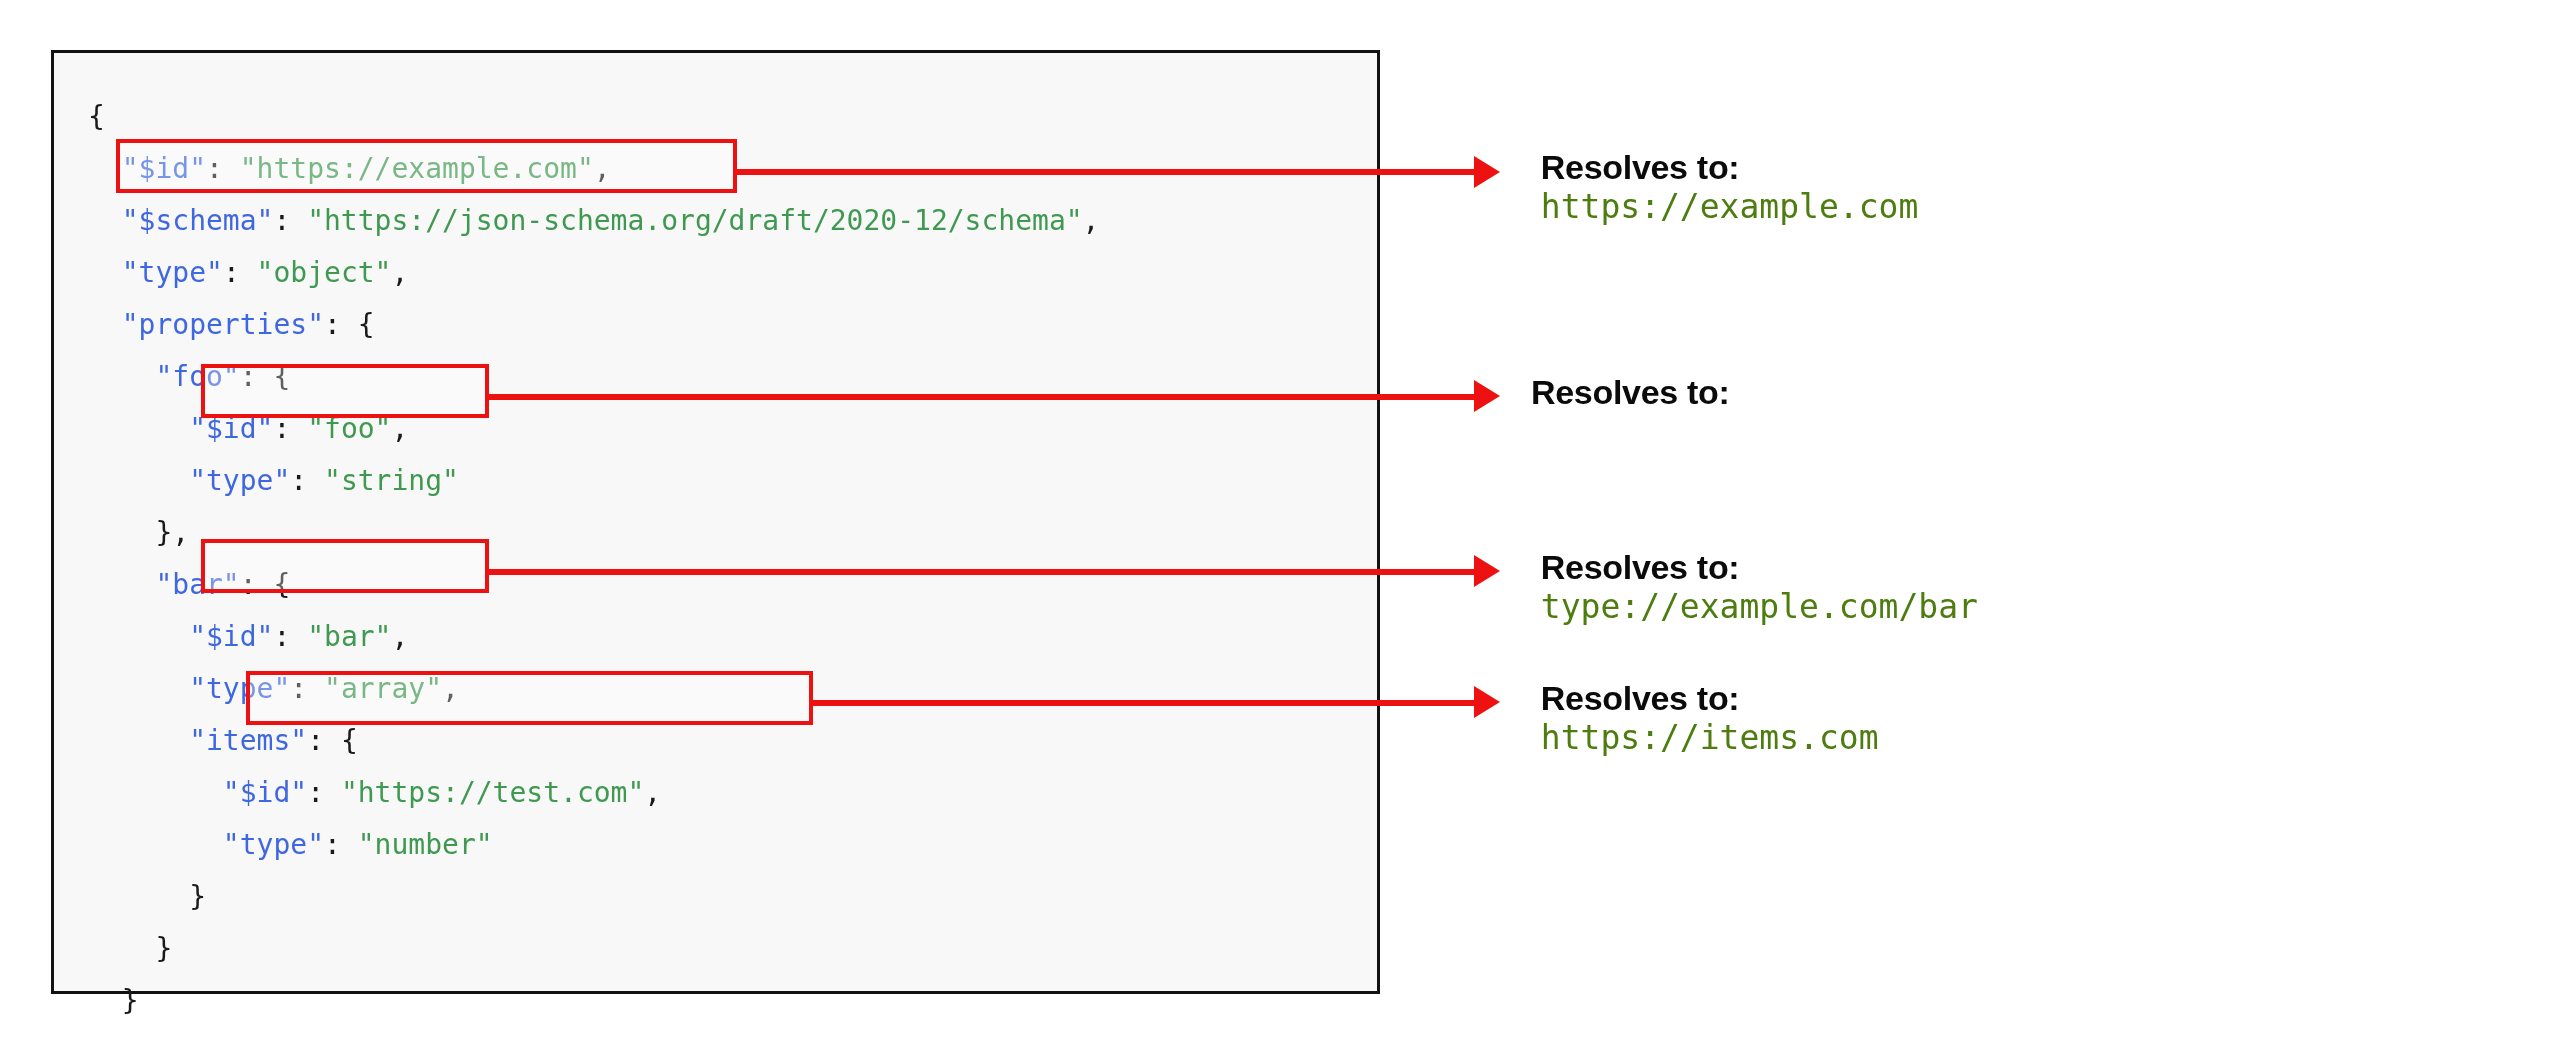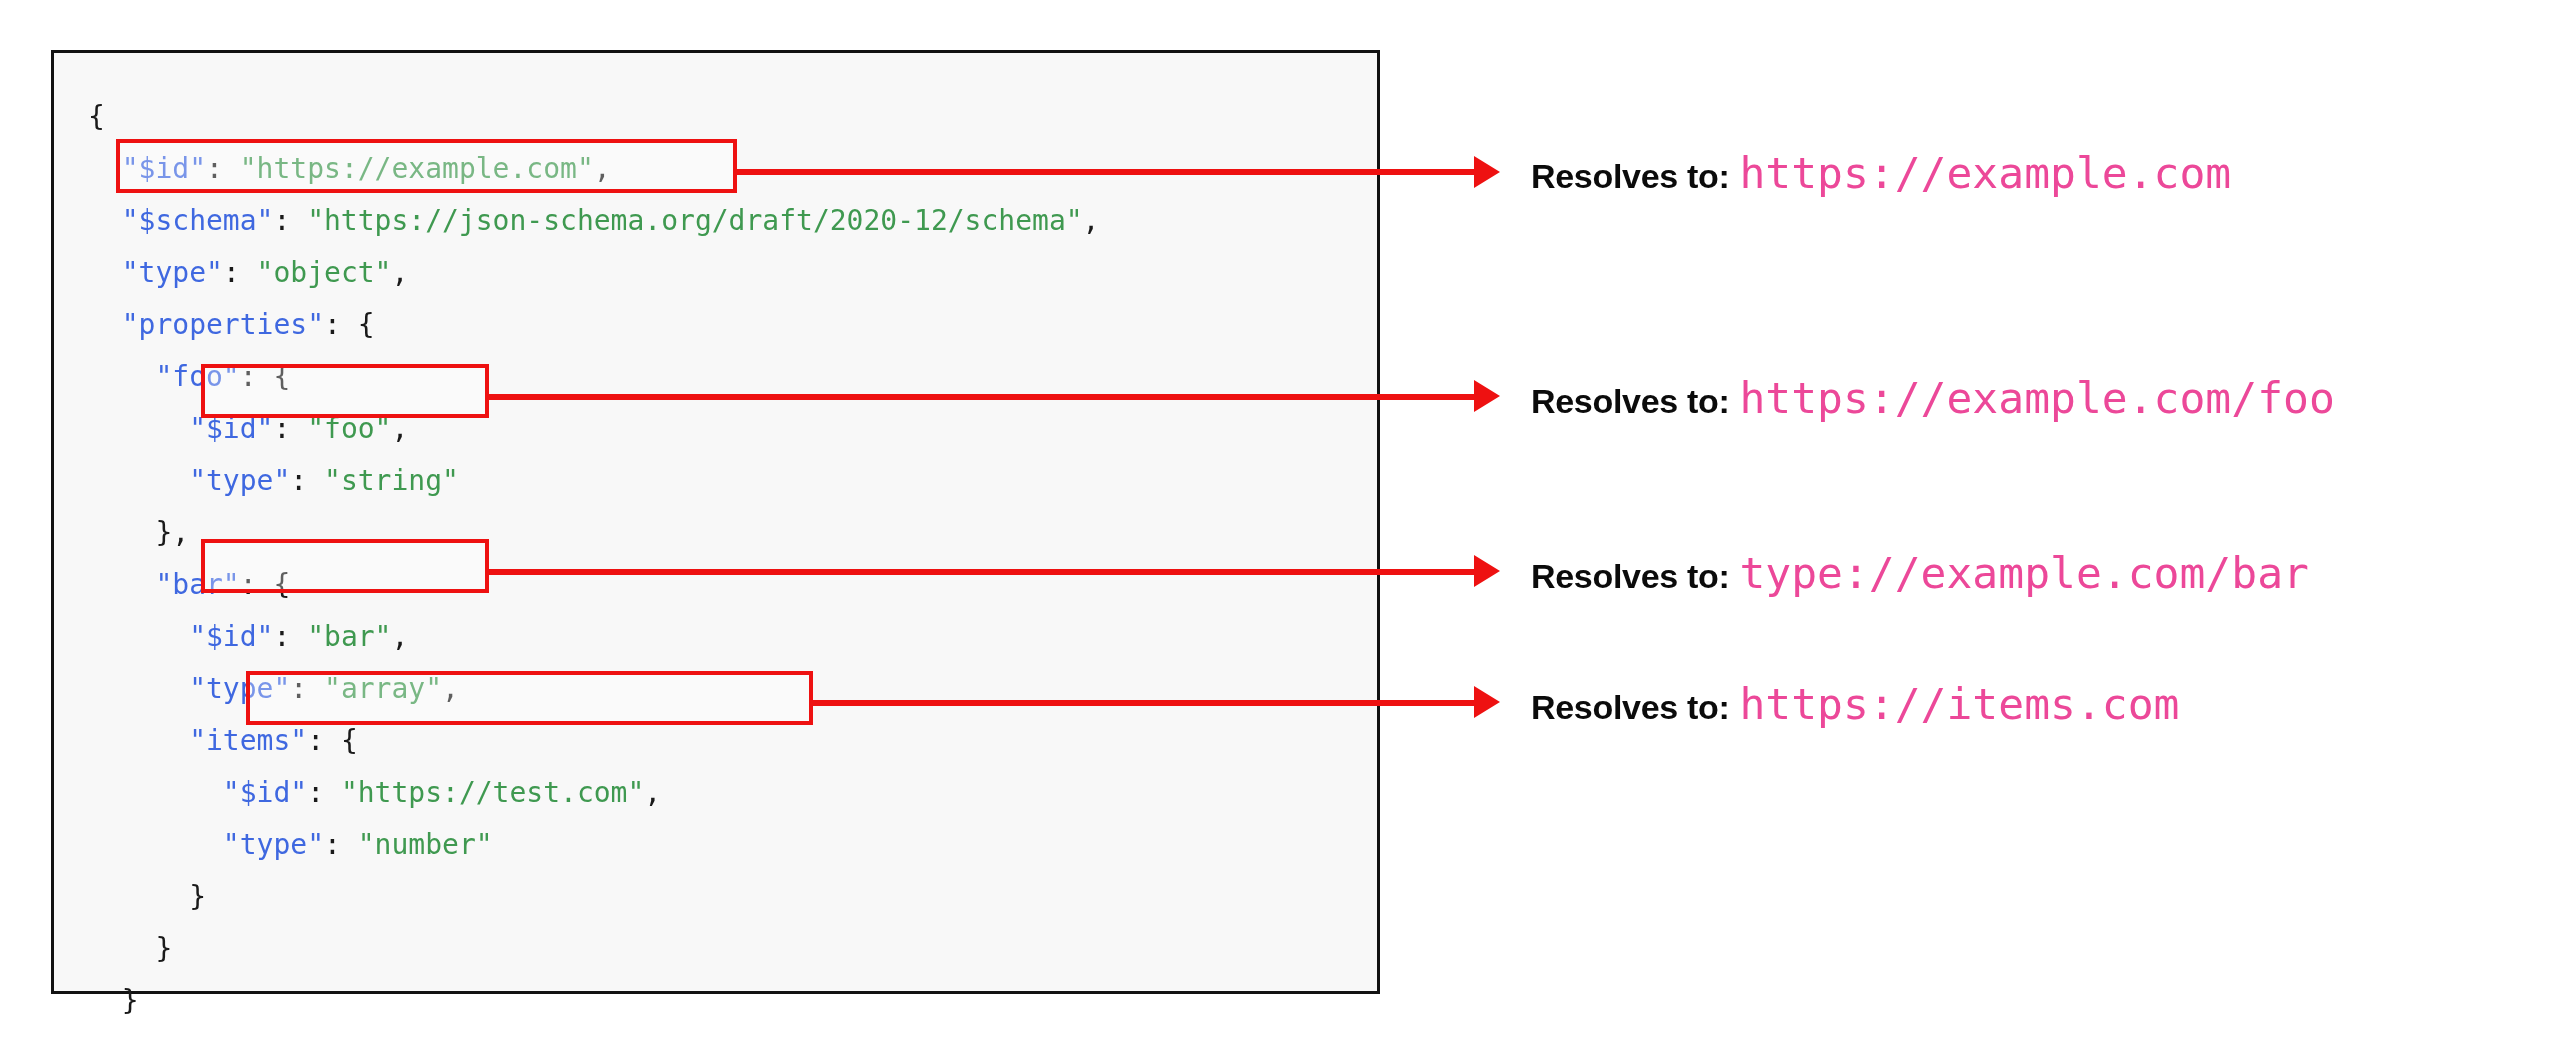--- a/index.html
+++ b/index.html
@@ -80,32 +80,33 @@
   .ar-4-line { left: 811px; top: 700px; width: 666px; }
   .ar-4-head { left: 1474px; top: 686px; }
 
   
   .resolve-row {
     position: absolute;
     left: 1531px;
     white-space: nowrap;
     display: flex;
     align-items: baseline;
+    flex-direction: column;
   }
   .resolve-row .label {
     font-family: "Liberation Sans", sans-serif;
     font-weight: bold;
     font-size: 34px;
     color: #0b0b0b;
     letter-spacing: -0.3px;
   }
   .resolve-row .url {
     font-family: "DejaVu Sans Mono", "Liberation Mono", monospace;
-    font-size: 43px;
-    color: #ec4899;
+    font-size: 33px;
+    color: #4d7c0f;
     margin-left: 9.8px;
   }
   .rr-1 { top: 148px; }
   .rr-2 { top: 373px; }
   .rr-3 { top: 548px; }
   .rr-4 { top: 679px; }
 </style>
 </head>
 <body>
 
@@ -129,21 +130,20 @@
 
 <div class="arrow-line ar-4-line"></div>
 <div class="arrow-head ar-4-head"></div>
 
 <div class="resolve-row rr-1">
   <span class="label">Resolves to:</span>
   <span class="url">https://example.com</span>
 </div>
 <div class="resolve-row rr-2">
   <span class="label">Resolves to:</span>
-  <span class="url">https://example.com/foo</span>
 </div>
 <div class="resolve-row rr-3">
   <span class="label">Resolves to:</span>
   <span class="url">type://example.com/bar</span>
 </div>
 <div class="resolve-row rr-4">
   <span class="label">Resolves to:</span>
   <span class="url">https://items.com</span>
 </div>
 

